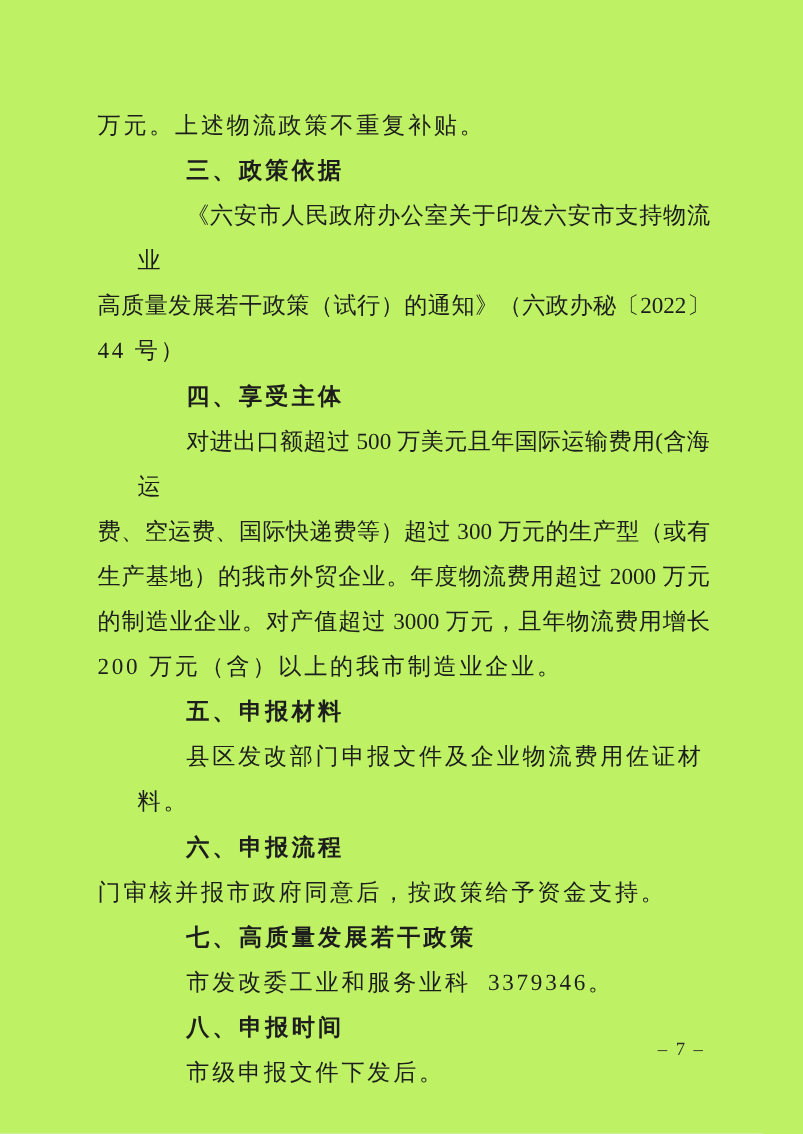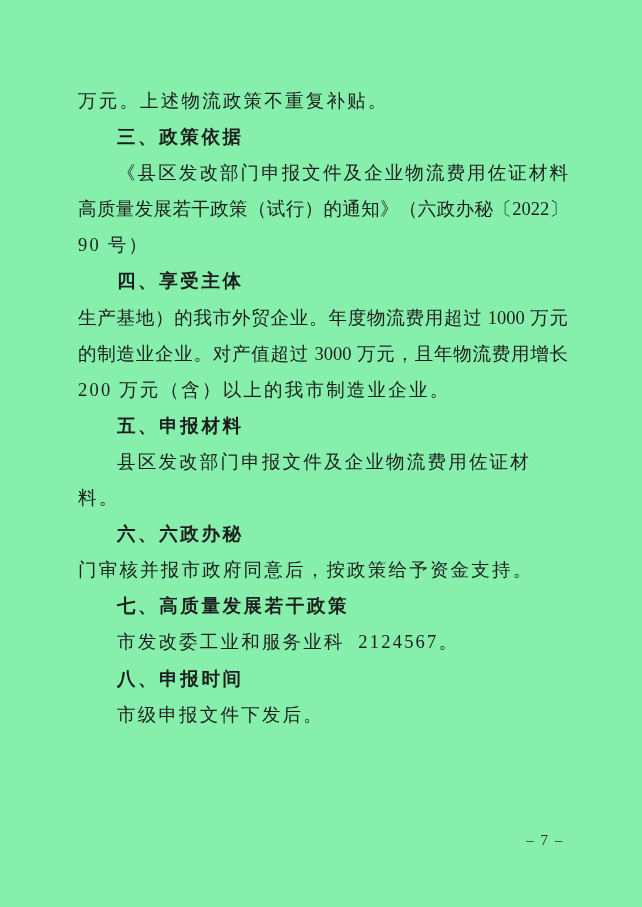--- a/index.html
+++ b/index.html
@@ -1,20 +1,20 @@
 <!DOCTYPE html>
 <html><head>
 <meta charset="utf-8">
 <style>
   html, body { margin: 0; padding: 0; background: #e8e8e8; }
   .page {
     position: relative;
     width: 642px;
     height: 907px;
-    background: #86efac;
+    background: #bef264;
     overflow: hidden;
     font-family: "Liberation Serif", "DejaVu Serif", serif;
     color: #1d1d1d;
   }
   .doc {
     position: absolute;
     left: 78px;
     top: 83px;
     width: 490px;
     font-size: 18.5px;
@@ -22,21 +22,21 @@
   }
   .line {
     white-space: pre-wrap;
     letter-spacing: 2.2px;
   }
   .line.fill {
     letter-spacing: normal;
     text-align: justify;
     text-align-last: justify;
   }
-  .indent { text-indent: 39px; }
+  .indent { text-indent: 39px; margin-left: 32px; }
   .heading {
     font-weight: bold;
     letter-spacing: 2.6px;
   }
   .page-number {
     position: absolute;
     top: 832px;
     left: 500px;
     width: 90px;
     text-align: center;
@@ -47,37 +47,39 @@
 </style>
 </head>
 <body>
 
 <div class="page">
   <div class="doc">
 
     <div class="line">万元。上述物流政策不重复补贴。</div>
 
     <div class="line heading indent">三、政策依据</div>
-    <div class="line indent fill">《县区发改部门申报文件及企业物流费用佐证材料</div>
+    <div class="line indent fill">《六安市人民政府办公室关于印发六安市支持物流业</div>
     <div class="line fill">高质量发展若干政策（试行）的通知》（六政办秘〔2022〕</div>
-    <div class="line">90 号）</div>
+    <div class="line">44 号）</div>
 
     <div class="line heading indent">四、享受主体</div>
-    <div class="line fill">生产基地）的我市外贸企业。年度物流费用超过 1000 万元</div>
+    <div class="line indent fill">对进出口额超过 500 万美元且年国际运输费用(含海运</div>
+    <div class="line fill">费、空运费、国际快递费等）超过 300 万元的生产型（或有</div>
+    <div class="line fill">生产基地）的我市外贸企业。年度物流费用超过 2000 万元</div>
     <div class="line fill">的制造业企业。对产值超过 3000 万元，且年物流费用增长</div>
     <div class="line">200 万元（含）以上的我市制造业企业。</div>
 
     <div class="line heading indent">五、申报材料</div>
     <div class="line indent">县区发改部门申报文件及企业物流费用佐证材料。</div>
 
-    <div class="line heading indent">六、六政办秘</div>
+    <div class="line heading indent">六、申报流程</div>
     <div class="line">门审核并报市政府同意后，按政策给予资金支持。</div>
 
     <div class="line heading indent">七、高质量发展若干政策</div>
-    <div class="line indent">市发改委工业和服务业科  2124567。</div>
+    <div class="line indent">市发改委工业和服务业科  3379346。</div>
 
     <div class="line heading indent">八、申报时间</div>
     <div class="line indent">市级申报文件下发后。</div>
 
   </div>
 
   <div class="page-number">– 7 –</div>
 </div>
 
 </body></html>

